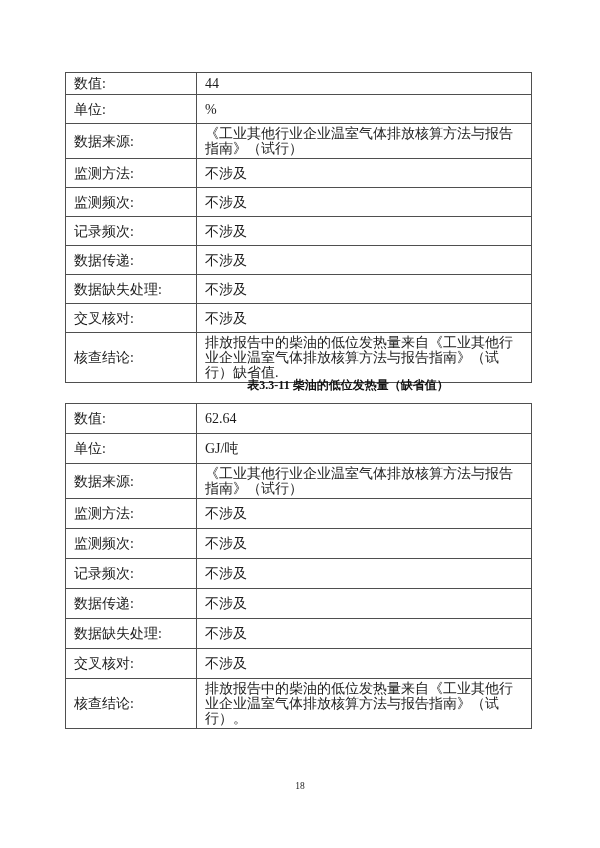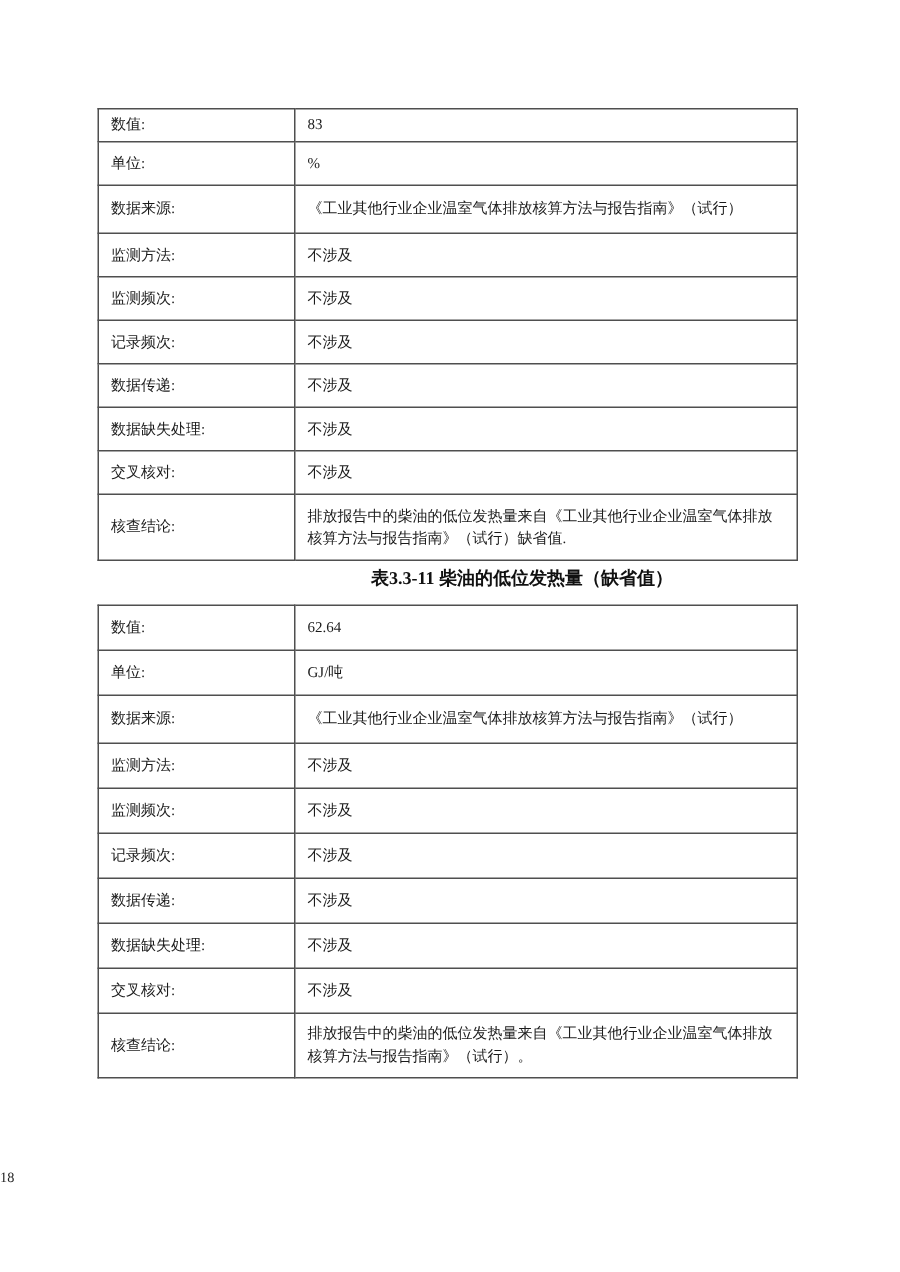--- a/index.html
+++ b/index.html
@@ -19,21 +19,21 @@
     position: absolute;
     left: 65px;
     width: 467px;
     border-collapse: collapse;
     table-layout: fixed;
   }
   .t1 { top: 72px; }
   .t2 { top: 403px; }
   td {
     border: 1px solid #4f4f4f;
-    font-size: 10px;
+    font-size: 14px;
     line-height: 15px;
     padding: 2px 8px;
     vertical-align: middle;
     color: #1b1b1b;
     word-break: break-all;
   }
   .t1 tr { height: 29px; }
   .t1 tr.r-first { height: 22px; }
   .t1 tr.r-source { height: 32px; }
   .t1 tr.r-tall { height: 44px; }
@@ -51,39 +51,39 @@
     font-size: 12px;
     line-height: 14px;
     color: #111;
   }
   .cap1 { top: 378px; margin-left: 48px; }
   .cap2 { top: 753px; }
   .page-number {
     position: absolute;
     left: 0; top: 781px;
     width: 600px;
-    text-align: left;
+    text-align: center;
     font-size: 9.5px;
     color: #222;
   }
 </style>
 </head>
 <body>
 
 <div class="page">
 
   <table class="kv-table t1">
     <colgroup>
         <col style="width:131px">
         <col>
       </colgroup>
     <tbody>
       <tr class="r-first">
         <td class="label">数值:</td>
-        <td class="value">83</td>
+        <td class="value">44</td>
       </tr>
       <tr>
         <td class="label">单位:</td>
         <td class="value">%</td>
       </tr>
       <tr class="r-source">
         <td class="label">数据来源:</td>
         <td class="value">《工业其他行业企业温室气体排放核算方法与报告指南》（试行）</td>
       </tr>
       <tr>

